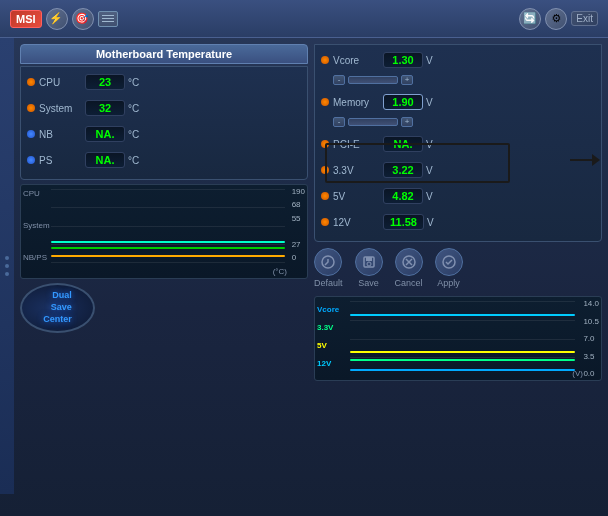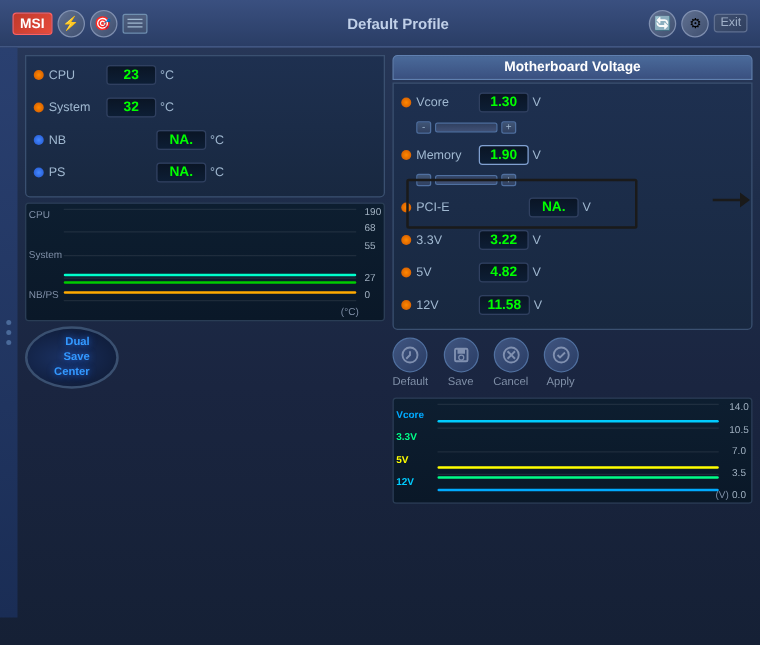--- a/index.html
+++ b/index.html
@@ -135,21 +135,21 @@
       border: 1px solid #304060;
       border-radius: 3px;
       color: #00ff00;
       font-size: 11px;
       font-weight: bold;
       padding: 1px 6px;
       min-width: 40px;
       text-align: center;
     }
 
-    .sensor-value-box.na { color: #00ff00; margin-left: 40px; }
+    .sensor-value-box.na { color: #00ff00; }
 
     .sensor-unit {
       color: #a0b8d0;
       font-size: 10px;
       margin-left: 3px;
     }
 
     .adj-btn {
       width: 12px;
       height: 10px;
@@ -289,31 +289,31 @@
       <div class="header-icon">⚡</div>
       <div class="header-icon">🎯</div>
       <div style="width:20px;height:16px;background:linear-gradient(180deg,#506080,#405070);border:1px solid #7090b0;border-radius:2px;display:flex;align-items:center;justify-content:center;">
         <div style="display:flex;flex-direction:column;gap:2px;">
           <div style="width:12px;height:1px;background:#a0b8d0;"></div>
           <div style="width:12px;height:1px;background:#a0b8d0;"></div>
           <div style="width:12px;height:1px;background:#a0b8d0;"></div>
         </div>
       </div>
     </div>
-    <div class="header-title">Default Profile</div>
     <div class="header-right">
       <div class="header-icon">🔄</div>
       <div class="header-icon">⚙</div>
       <div class="exit-btn">Exit</div>
     </div>
   </div>
 
   <div style="display:flex; padding: 6px 6px 4px 20px; gap:6px; height: 454px;">
 
     <div style="flex:1; display:flex; flex-direction:column;">
+      <div class="section-title">Motherboard Temperature</div>
       <div class="sensor-panel">
 
         <div class="sensor-row">
           <div class="sensor-indicator orange"></div>
           <div class="sensor-label" style="color:#a0b8d0;font-size:10px;width:46px;">CPU</div>
           <div class="sensor-value-box">23</div>
           <div class="sensor-unit">°C</div>
         </div>
 
         <div class="sensor-row">
@@ -376,21 +376,20 @@
           <div style="color:#3399ff;font-size:9px;font-weight:bold;line-height:1.3;text-align:right;text-shadow:0 0 6px #2266dd;">
             <span>Dual</span><br>
             <span>Save</span><br>
             <span>Center</span>
           </div>
         </div>
       </div>
     </div>
 
     <div style="flex:1; display:flex; flex-direction:column;">
-      <div class="section-title">Motherboard Voltage</div>
       <div class="sensor-panel">
 
         <div style="margin-bottom:6px;">
           <div class="sensor-row">
             <div class="sensor-indicator orange"></div>
             <div style="color:#a0b8d0;font-size:10px;width:50px;">Vcore</div>
             <div class="sensor-value-box">1.30</div>
             <div class="sensor-unit">V</div>
           </div>
           <div style="display:flex;align-items:center;margin-left:12px;margin-top:1px;gap:3px;">
@@ -486,21 +485,21 @@
 
       <div class="voltage-chart">
 
         <div style="position:absolute;left:2px;top:4px;display:flex;flex-direction:column;justify-content:space-around;height:calc(100% - 12px);gap:2px;">
           <div style="color:#00aaff;font-size:8px;font-weight:bold;">Vcore</div>
           <div style="color:#00ff88;font-size:8px;font-weight:bold;">3.3V</div>
           <div style="color:#ffff00;font-size:8px;font-weight:bold;">5V</div>
           <div style="color:#00ccff;font-size:8px;font-weight:bold;">12V</div>
         </div>
 
-        <div style="position:absolute;right:2px;top:2px;bottom:2px;display:flex;flex-direction:column;justify-content:space-between;text-align:center;">
+        <div style="position:absolute;right:2px;top:2px;bottom:2px;display:flex;flex-direction:column;justify-content:space-between;">
           <div style="color:#a0b0c0;font-size:8px;">14.0</div>
           <div style="color:#a0b0c0;font-size:8px;">10.5</div>
           <div style="color:#a0b0c0;font-size:8px;">7.0</div>
           <div style="color:#a0b0c0;font-size:8px;">3.5</div>
           <div style="color:#a0b0c0;font-size:8px;">0.0</div>
         </div>
 
         <div style="position:absolute;bottom:2px;right:18px;color:#8090a8;font-size:8px;">(V)</div>
 
         <div style="position:absolute;left:35px;right:26px;top:4px;bottom:4px;">

